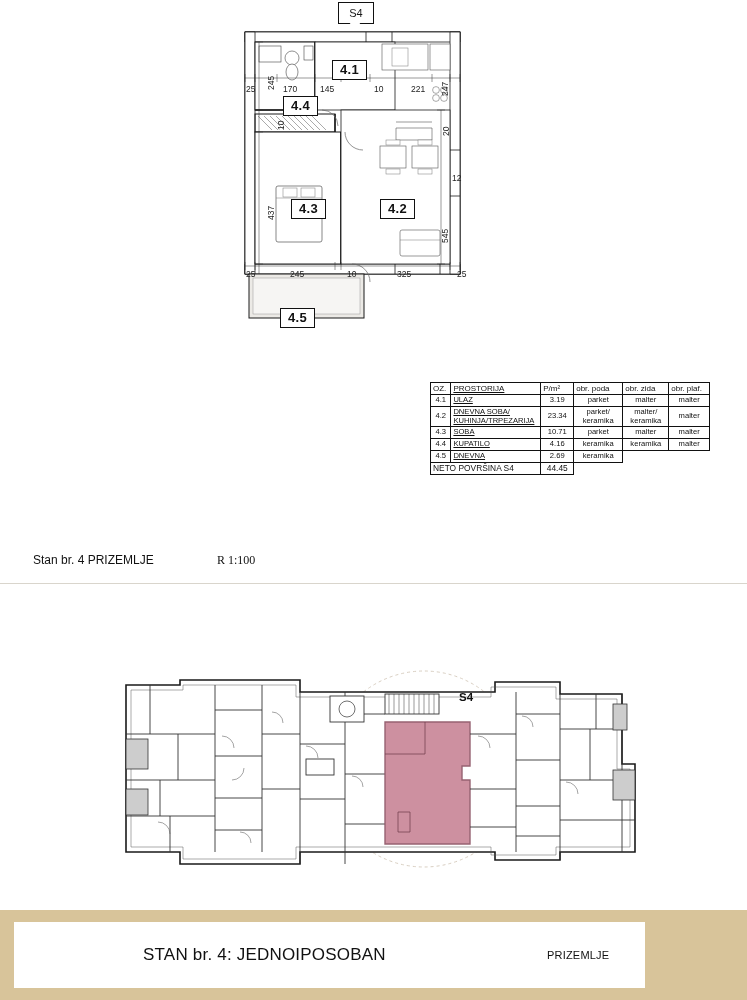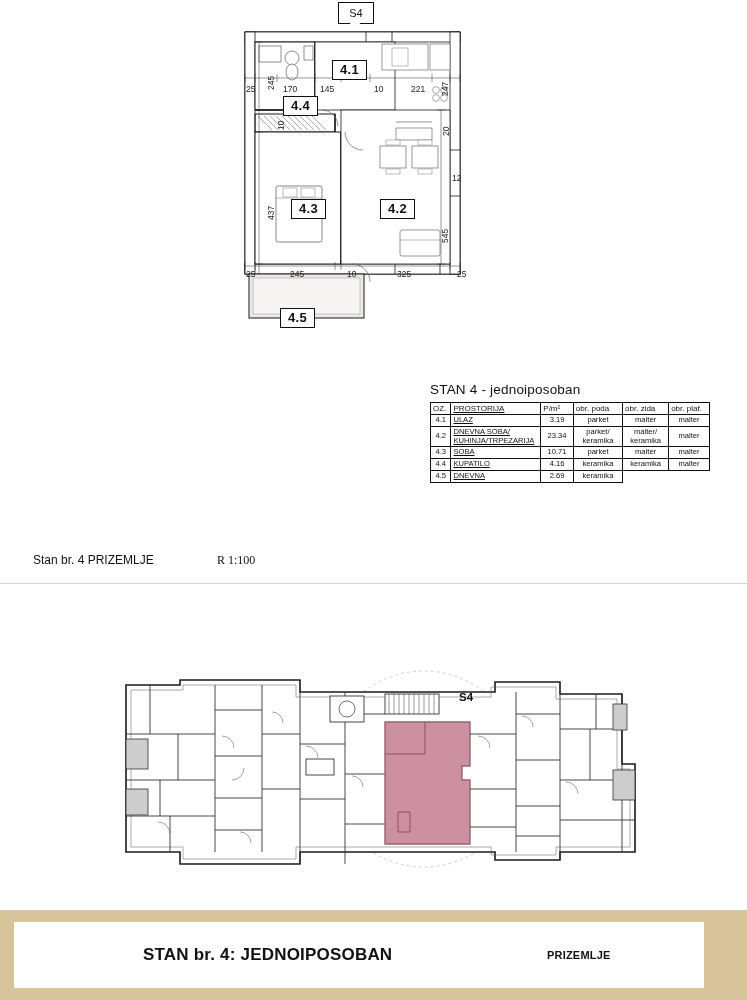--- a/index.html
+++ b/index.html
@@ -142,25 +142,24 @@
   
   #footer-band {
     position: absolute;
     left: 0; top: 910px;
     width: 747px; height: 90px;
     background: #d8c49a;
   }
   #footer-inner {
     position: absolute;
     left: 14px; top: 922px;
-    width: 690px; height: 66px;
+    width: 631px; height: 66px;
     background: #ffffff;
     display: flex;
     align-items: center;
-    font-weight: bold;
   }
   #footer-title {
     position: absolute;
     left: 129px;
     font-size: 17px;
     color: #111;
     letter-spacing: 0.2px;
   }
   #footer-floor {
     position: absolute;
@@ -292,21 +291,20 @@
   <div class="dim vert" style="left:266px; top:220px;">437</div>
   <div class="dim vert" style="left:440px; top:243px;">545</div>
   <div class="dim" style="left:246px; top:269px;">25</div>
   <div class="dim" style="left:290px; top:269px;">245</div>
   <div class="dim" style="left:347px; top:269px;">10</div>
   <div class="dim" style="left:397px; top:269px;">325</div>
   <div class="dim" style="left:457px; top:269px;">25</div>
 </div>
 
 <div id="spec-table-wrap">
-  <div id="spec-title">STAN 4 - jednoiposoban</div>
   <table class="spec">
     <thead>
       <tr>
         <th class="c-oz">OZ.</th>
         <th class="c-name th-prostorija">PROSTORIJA</th>
         <th class="c-p th-prostorija">P/m²</th>
         <th class="c-pod">obr. poda</th>
         <th class="c-zid">obr. zida</th>
         <th class="c-plaf">obr. plaf.</th>
       </tr>
@@ -342,20 +340,27 @@
         <td class="c-p">4.16</td>
         <td class="c-pod">keramika</td>
         <td class="c-zid">keramika</td>
         <td class="c-plaf">malter</td>
       </tr>
       <tr>
         <td class="c-oz">4.5</td>
         <td class="c-name">DNEVNA</td>
         <td class="c-p">2.69</td>
         <td class="c-pod">keramika</td>
+        <td class="c-zid no-border"></td>
+        <td class="c-plaf no-border"></td>
+      </tr>
+      <tr class="row-total">
+        <td class="c-oz" colspan="2" style="text-align:left;">NETO POVRŠINA S4</td>
+        <td class="c-p">44.45</td>
+        <td class="c-pod no-border"></td>
         <td class="c-zid no-border"></td>
         <td class="c-plaf no-border"></td>
       </tr>
     </tbody>
   </table>
 </div>
 
 <div id="scale-caption">
   <span>Stan  br. 4  PRIZEMLJE</span>
   <span class="r-val">R 1:100</span>

